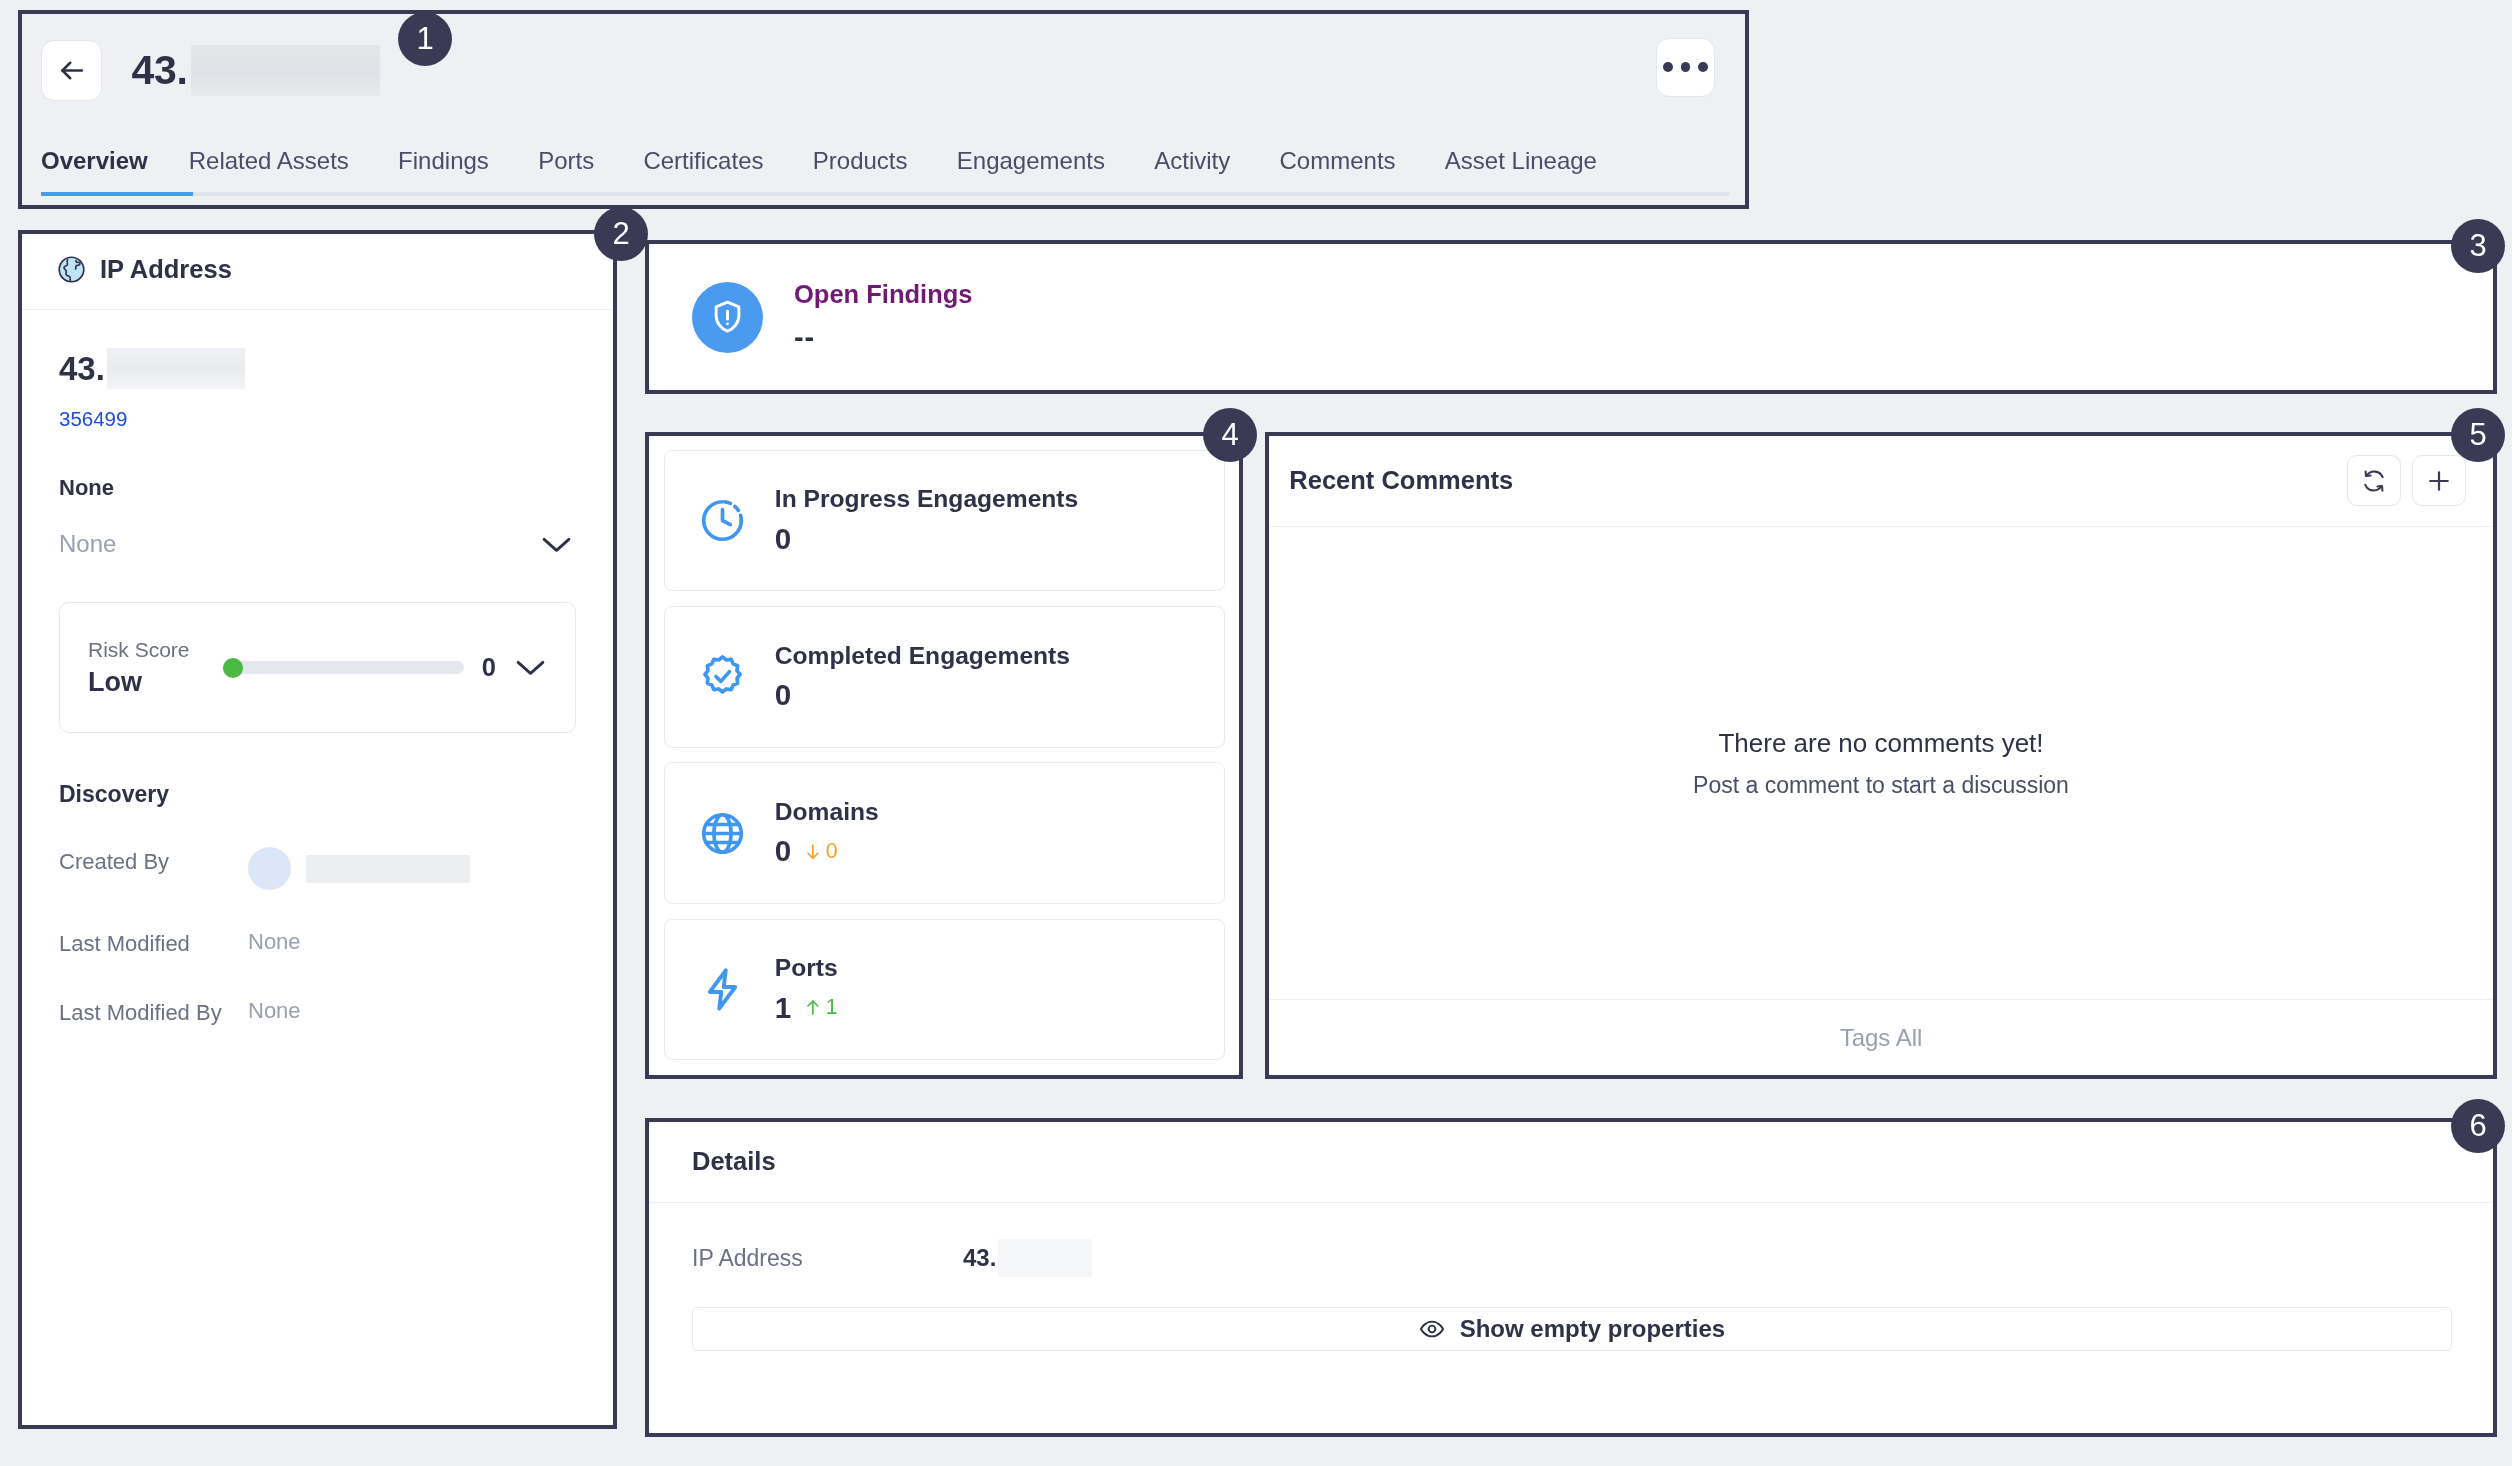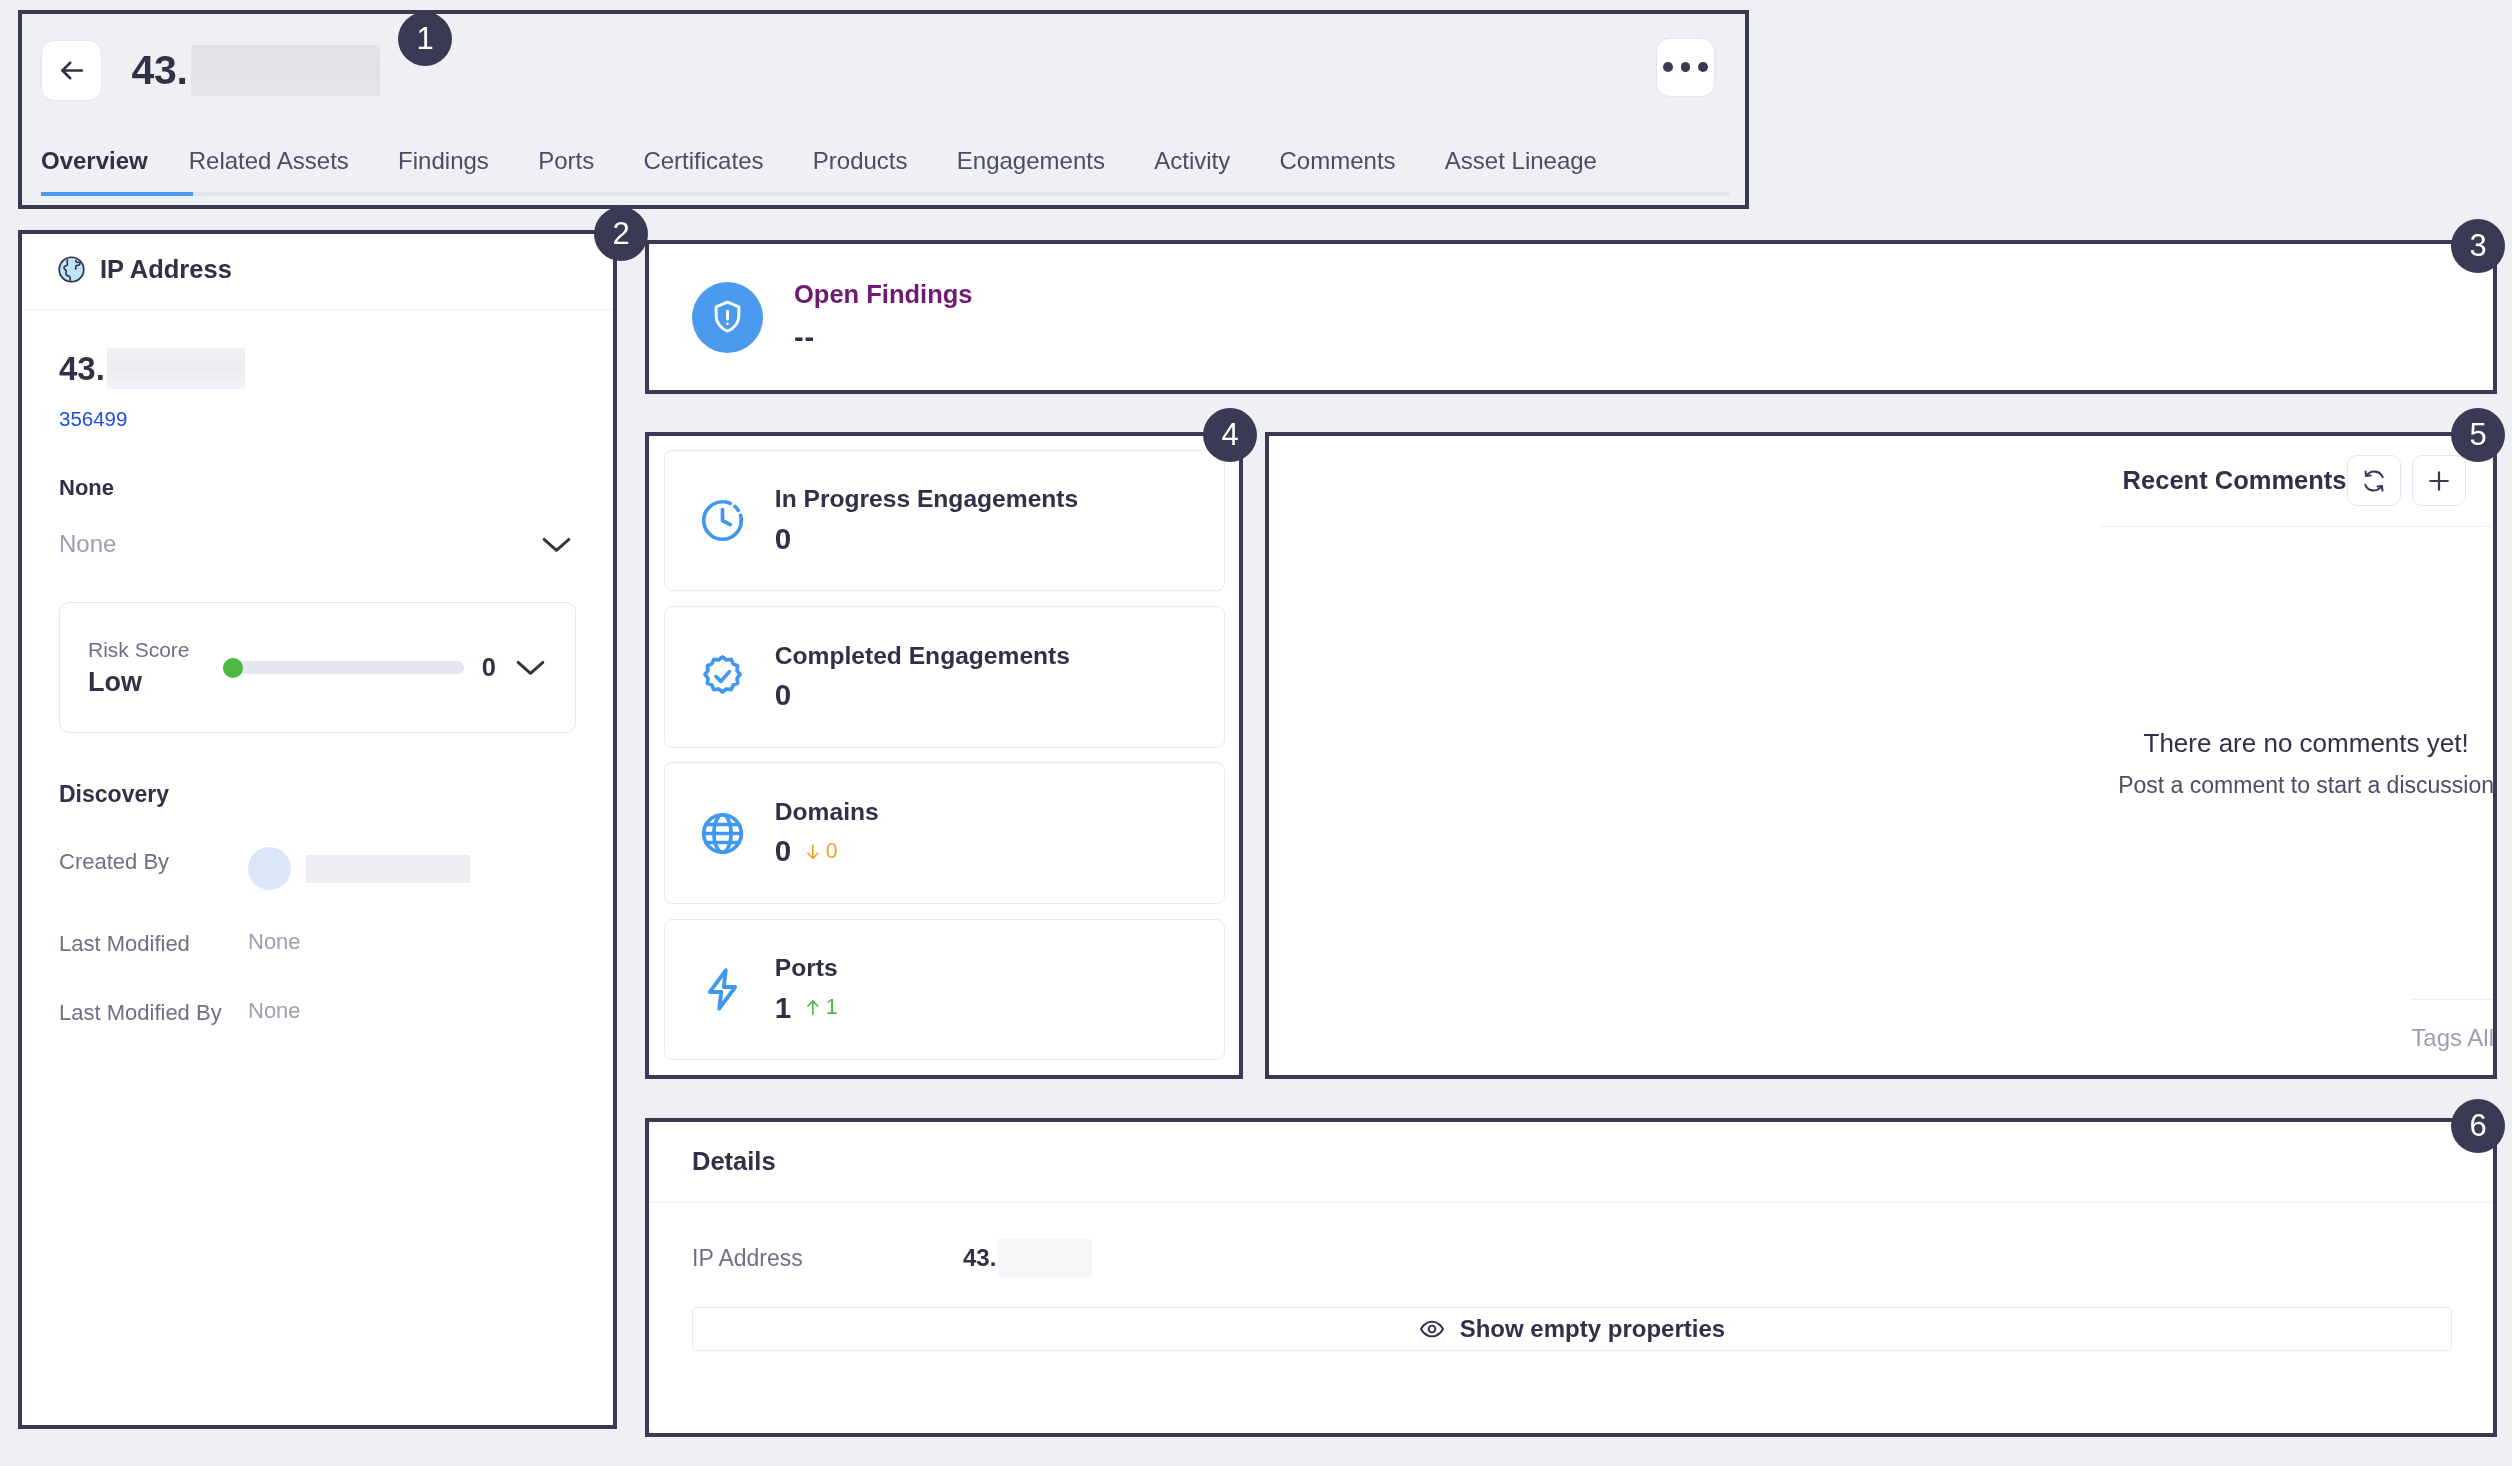--- a/index.html
+++ b/index.html
@@ -141,21 +141,21 @@
   .stat-ico { width: 49px; height: 49px; flex: 0 0 auto; }
   .stat-title { font-size: 24.6px; font-weight: bold; color: #2f3147; }
   .stat-num { font-size: 29.6px; font-weight: bold; color: #2f3147; margin-top: 8.2px; display: flex; align-items: center; gap: 11.5px; }
   .delta { font-size: 21.3px; font-weight: normal; display: inline-flex; align-items: center; gap: 3.3px; }
   .delta.down { color: #f0a124; }
   .delta.up { color: #4cb944; }
 
   
   .comments-card {
     position: absolute; left: 1268px; top: 435px; width: 1226px; height: 640px;
-    background: #ffffff; border-radius: 6.6px; display: flex; flex-direction: column; align-items: flex-end;
+    background: #ffffff; border-radius: 6.6px; display: flex; flex-direction: column;
   }
   .cm-head {
     height: 92px; display: flex; align-items: center; justify-content: space-between;
     padding: 0 28px 0 21.3px; border-bottom: 1.6px solid #eceff4;
   }
   .cm-title { font-size: 25.5px; font-weight: bold; color: #2f3147; }
   .cm-actions { display: flex; gap: 11.5px; }
   .cm-btn {
     width: 54px; height: 51px; border: 1.6px solid #e2e6ee; border-radius: 9.9px; background: #fff;
     display: flex; align-items: center; justify-content: center; cursor: pointer;

